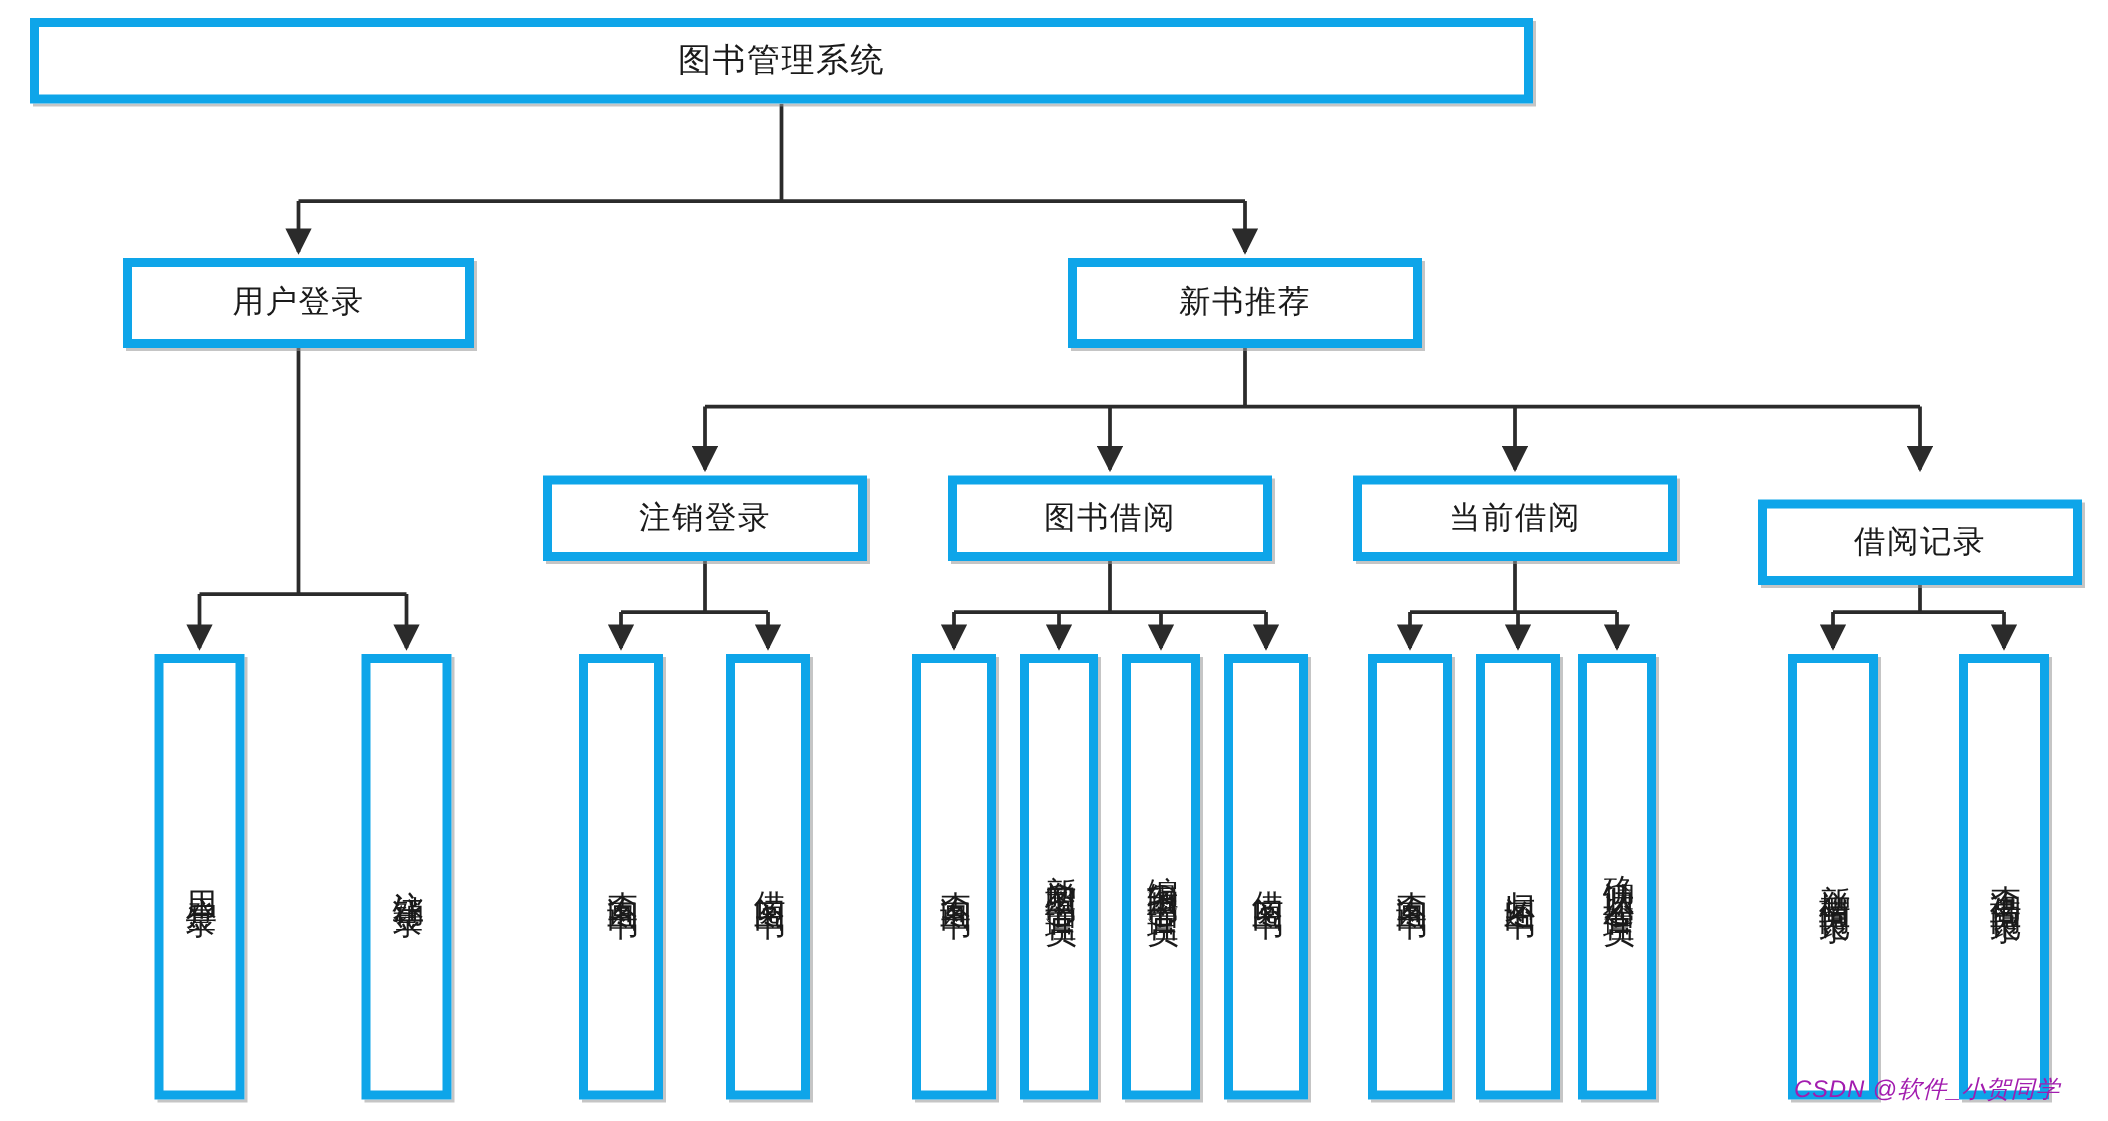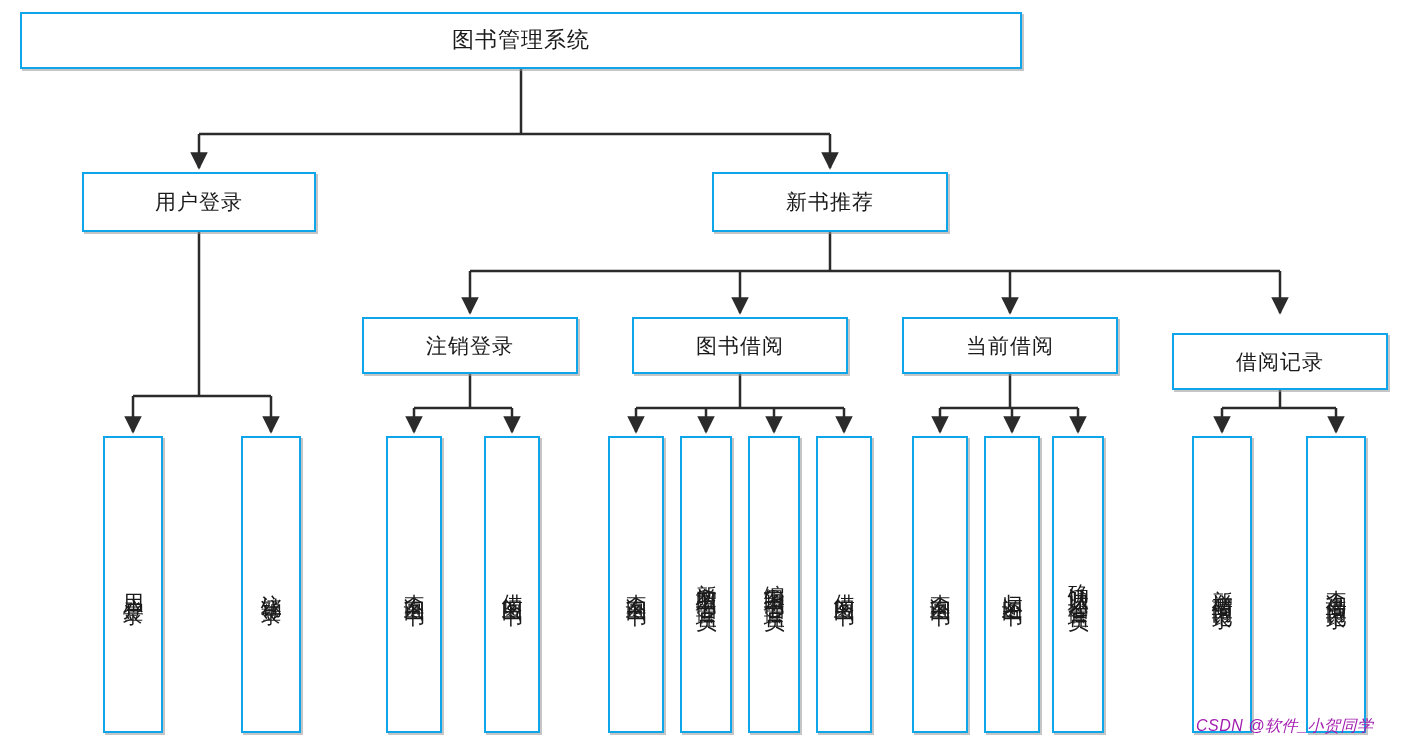--- a/index.html
+++ b/index.html
@@ -22,21 +22,21 @@
     left: 0;
     top: 0;
     width: 1405px;
     height: 747px;
     pointer-events: none;
   }
   .node {
     position: absolute;
     box-sizing: border-box;
     background: #ffffff;
-    border: 2px solid #0ea5e9;
+    border: 6px solid #0ea5e9;
     box-shadow: 2px 2px 0 rgba(150,150,150,0.55);
     display: flex;
     align-items: center;
     justify-content: center;
     color: #1a1a1a;
     text-align: center;
   }
   .node.horiz {
     font-size: 21px;
     letter-spacing: 1px;

